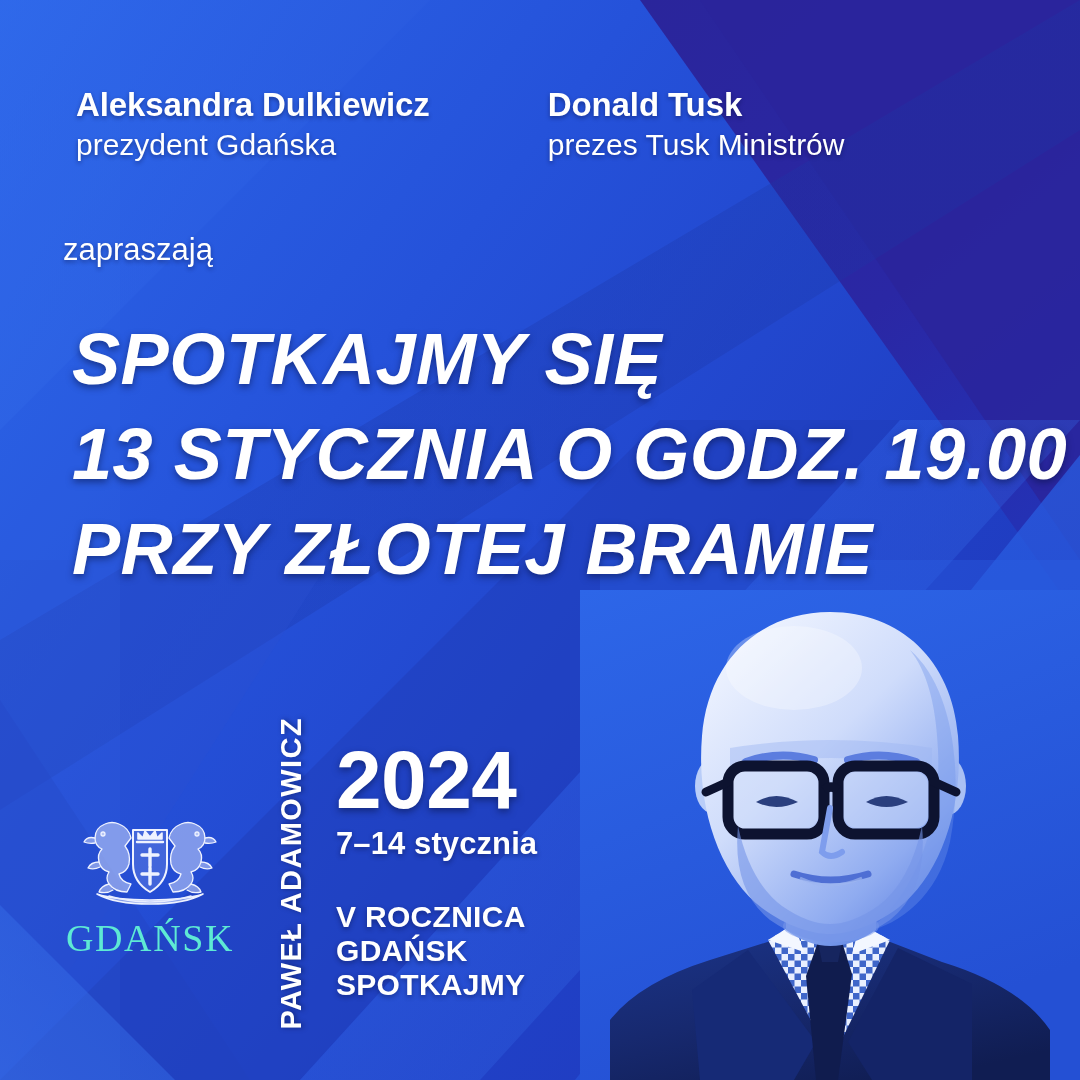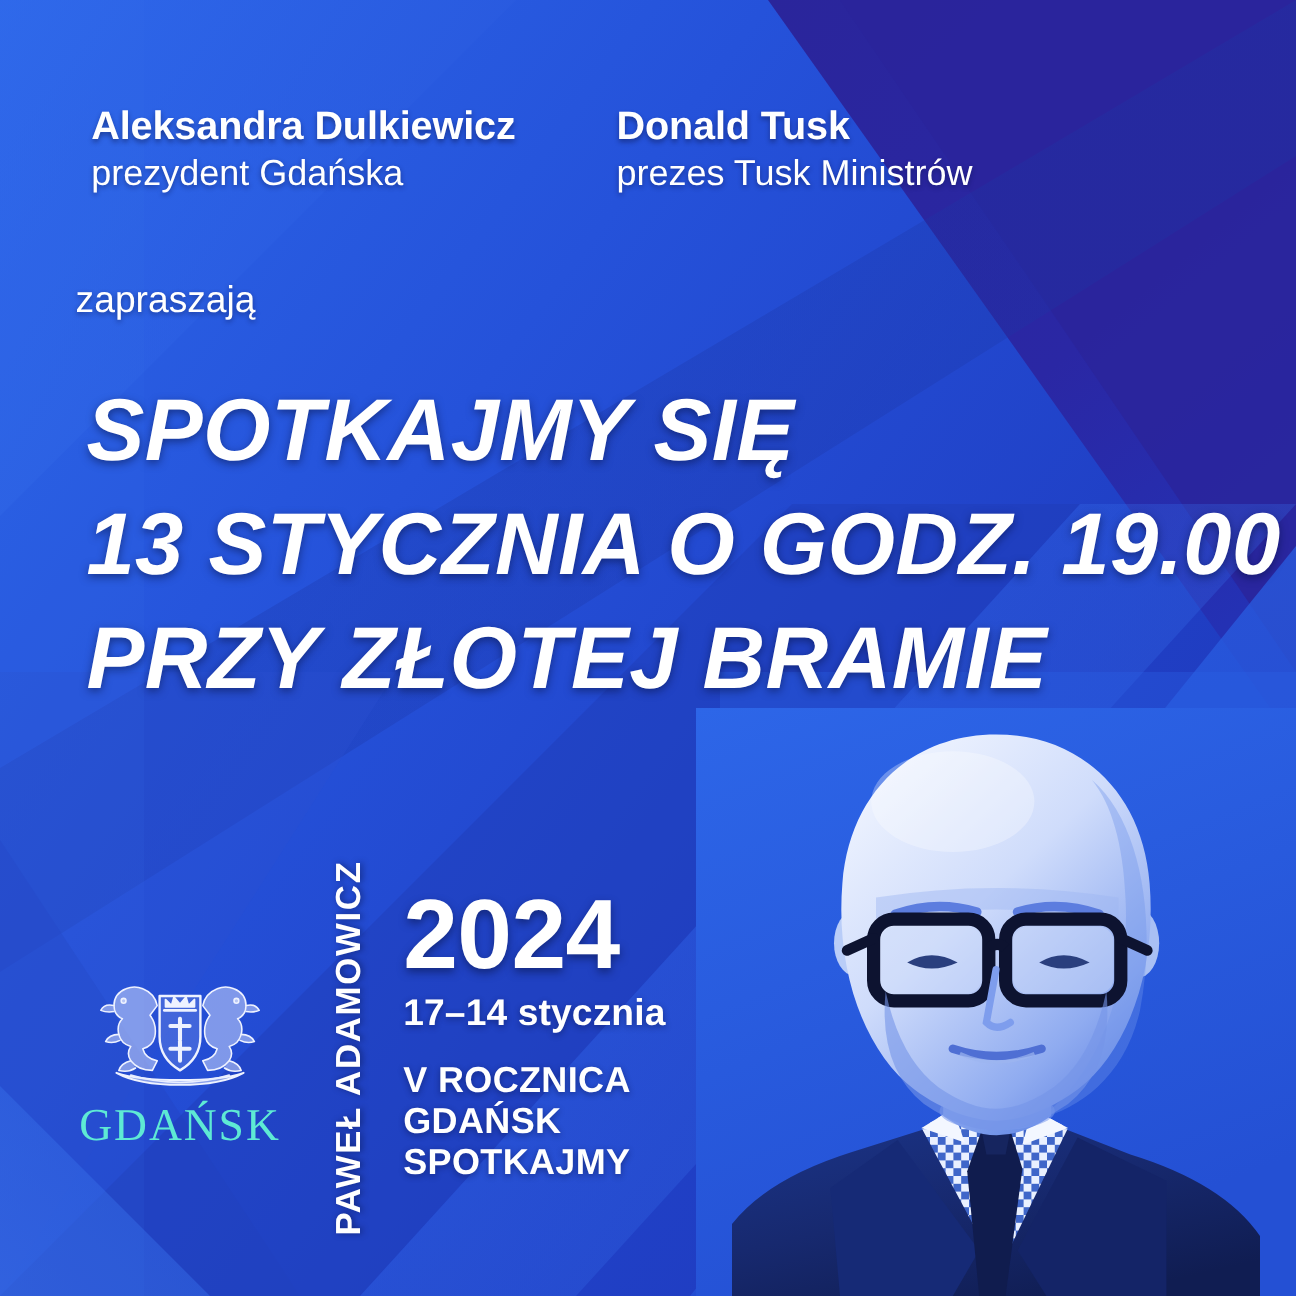--- a/index.html
+++ b/index.html
@@ -27,21 +27,21 @@
     height: 100%;
     display: block;
   }
 
   
   .hosts {
     position: absolute;
     left: 76px;
     top: 86px;
     display: flex;
-    gap: 84px;
+    gap: 118px;
     z-index: 6;
   }
   .host { line-height: 1.16; }
   .host-name {
     font-size: 33px;
     font-weight: 700;
     letter-spacing: -0.1px;
     white-space: nowrap;
     text-shadow: 0 2px 4px rgba(8,16,60,.45);
   }
@@ -137,21 +137,21 @@
     text-shadow: 0 3px 7px rgba(6,14,56,.5);
   }
   .anniv-dates {
     font-size: 31px;
     font-weight: 700;
     margin-top: 9px;
     letter-spacing: 0.1px;
     text-shadow: 0 2px 5px rgba(6,14,56,.45);
   }
   .anniv-sub {
-    margin-top: 22px;
+    margin-top: 38px;
     font-size: 30px;
     font-weight: 700;
     line-height: 1.13;
     letter-spacing: 0.3px;
     text-shadow: 0 2px 5px rgba(6,14,56,.45);
   }
   .anniv-sub div { white-space: nowrap; }
 
   
   .portrait {
@@ -388,21 +388,21 @@
     </svg>
     <div class="logo-word">GDAŃSK</div>
   </div>
 
   <div class="vertical-name">
     <span>PAWEŁ ADAMOWICZ</span>
   </div>
 
   <div class="anniv">
     <div class="anniv-year">2024</div>
-    <div class="anniv-dates">17–14 stycznia</div>
+    <div class="anniv-dates">7–14 stycznia</div>
     <div class="anniv-sub">
       <div>V ROCZNICA</div>
       <div>GDAŃSK</div>
       <div>SPOTKAJMY</div>
     </div>
   </div>
 
 </div>
 
 </body></html>

